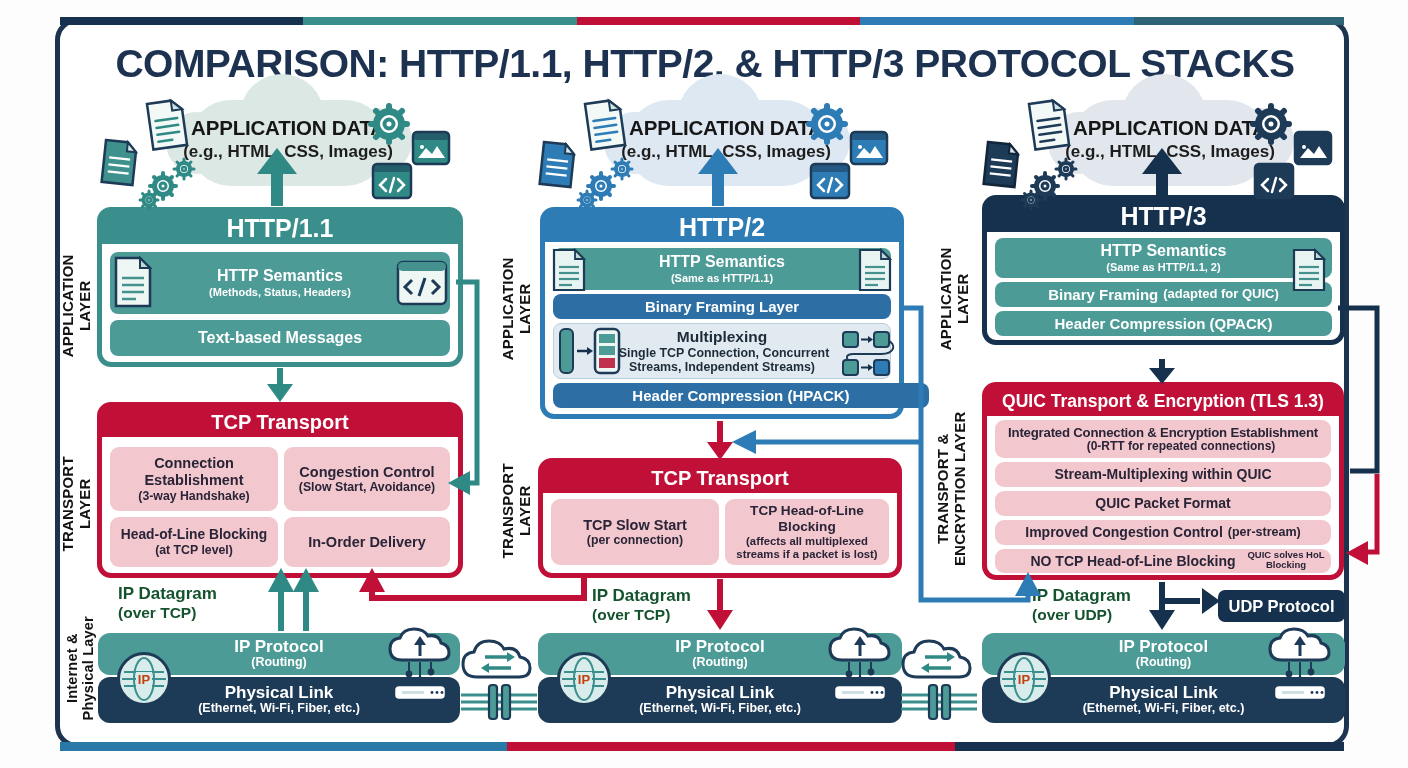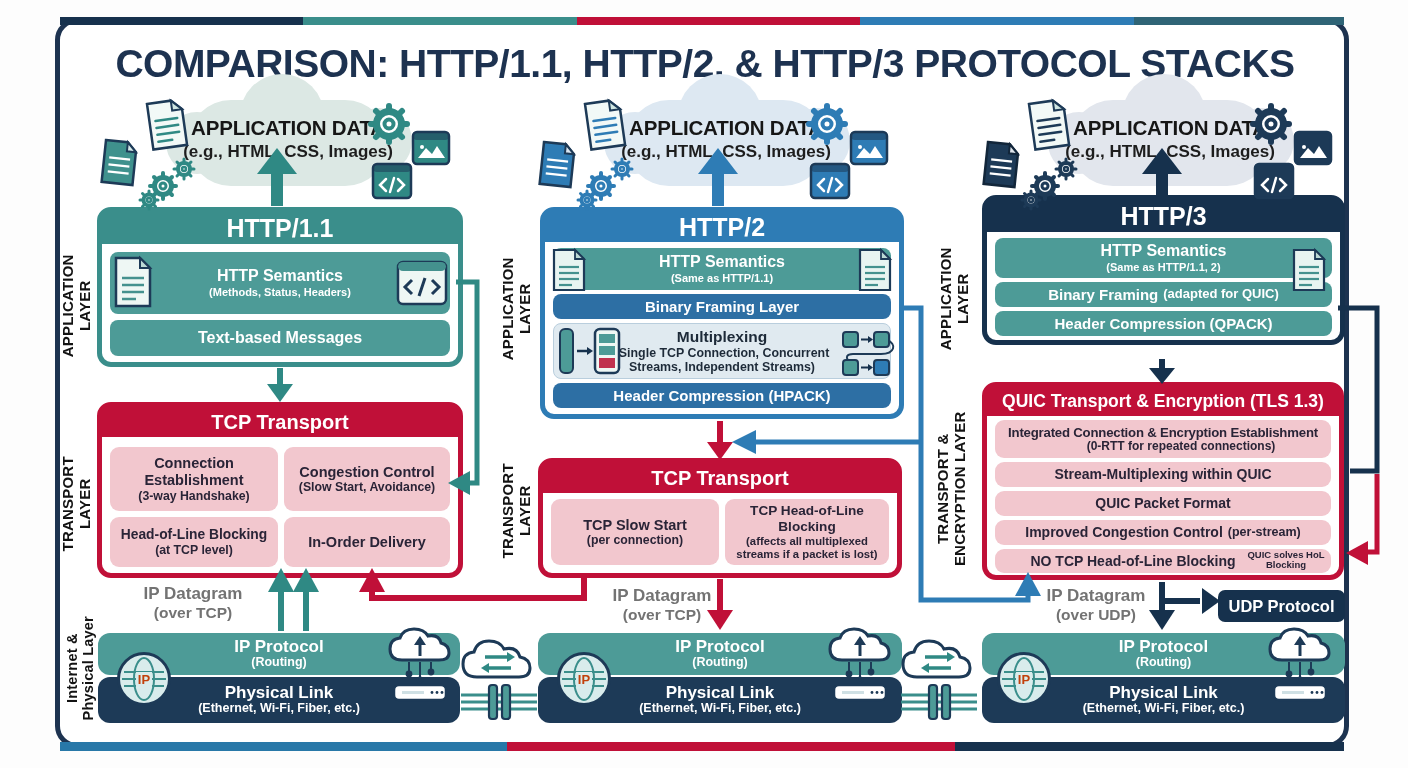--- a/index.html
+++ b/index.html
@@ -29,21 +29,21 @@
   .row .m{font-size:16px;font-weight:800;}
   .row .s{font-size:11px;font-weight:600;}
   .cell{position:absolute;background:#f2c7ce;border-radius:9px;color:#2a2437;text-align:center;
         display:flex;flex-direction:column;justify-content:center;line-height:1.15;}
   .cell .m{font-size:14.5px;font-weight:800;}
   .cell .s{font-size:12.3px;font-weight:700;}
   .bar{position:absolute;border-radius:12px;color:#fff;text-align:center;
        display:flex;flex-direction:column;justify-content:center;line-height:1.1;z-index:8;}
   .bar .m{font-size:17px;font-weight:800;}
   .bar .s{font-size:12.5px;font-weight:600;}
-  .ipdg{position:absolute;text-align:center;color:#737373;line-height:1.15;z-index:9;}
+  .ipdg{position:absolute;color:#14532d;line-height:1.15;z-index:9;}
   .ipdg .l1{display:block;font-size:17px;font-weight:800;}
   .ipdg .l2{display:block;font-size:15.5px;font-weight:800;}
   .globe{position:absolute;width:54px;height:54px;border-radius:50%;border:3px solid #1d3a57;
          background:#d9ecec;z-index:60;display:flex;align-items:center;justify-content:center;box-sizing:border-box;}
   .globe svg{position:absolute;left:0;top:0;}
   .globe .ip{position:relative;font-size:13px;font-weight:800;color:#c2410c;background:#d9ecec;
              padding:0 2px;z-index:2;}
   .udp{position:absolute;left:1218px;top:590px;width:127px;height:32px;background:#16314d;border-radius:7px;
        color:#fff;font-size:16.5px;font-weight:800;display:flex;align-items:center;justify-content:center;z-index:9;}
   #overlay{position:absolute;left:0;top:0;z-index:50;pointer-events:none;}
@@ -146,21 +146,21 @@
       <span class="m">HTTP Semantics</span>
       <span class="s">(Same as HTTP/1.1)</span>
     </div>
     <div class="row" style="left:8px;top:82px;width:338px;height:25px;background:#2d6fa4;">
       <span class="m" style="font-size:15px;">Binary Framing Layer</span>
     </div>
     <div class="row" style="left:8px;top:111px;width:338px;height:56px;background:#e0eaf0;color:#1d2a38;border:1.5px solid #b9cedd;box-sizing:border-box;">
       <span class="m" style="font-size:15.5px;">Multiplexing</span>
       <span class="s" style="font-size:12.4px;font-weight:700;padding:0 52px;">(Single TCP Connection, Concurrent Streams, Independent Streams)</span>
     </div>
-    <div class="row" style="left:8px;top:171px;width:338px;height:25px;background:#2d6fa4;">
+    <div class="row" style="left:8px;top:171px;width:376px;height:25px;background:#2d6fa4;">
       <span class="m" style="font-size:15px;">Header Compression (HPACK)</span>
     </div>
   </div>
 
   <div class="box" style="left:538px;top:458px;width:364px;height:120px;border:5px solid #c01038;">
     <div class="hd" style="height:30px;background:#c01038;font-size:20px;">TCP Transport</div>
     <div class="cell" style="left:8px;top:36px;width:168px;height:66px;">
       <span class="m">TCP Slow Start</span>
       <span class="s">(per connection)</span>
     </div>

